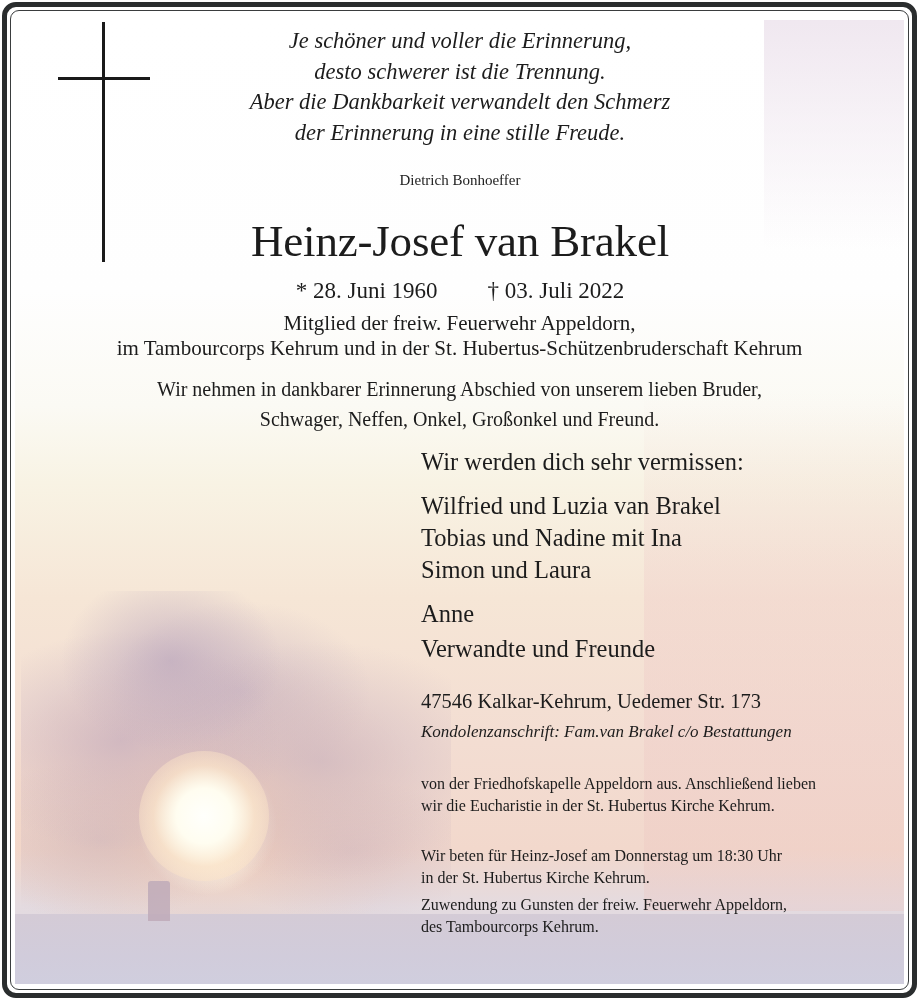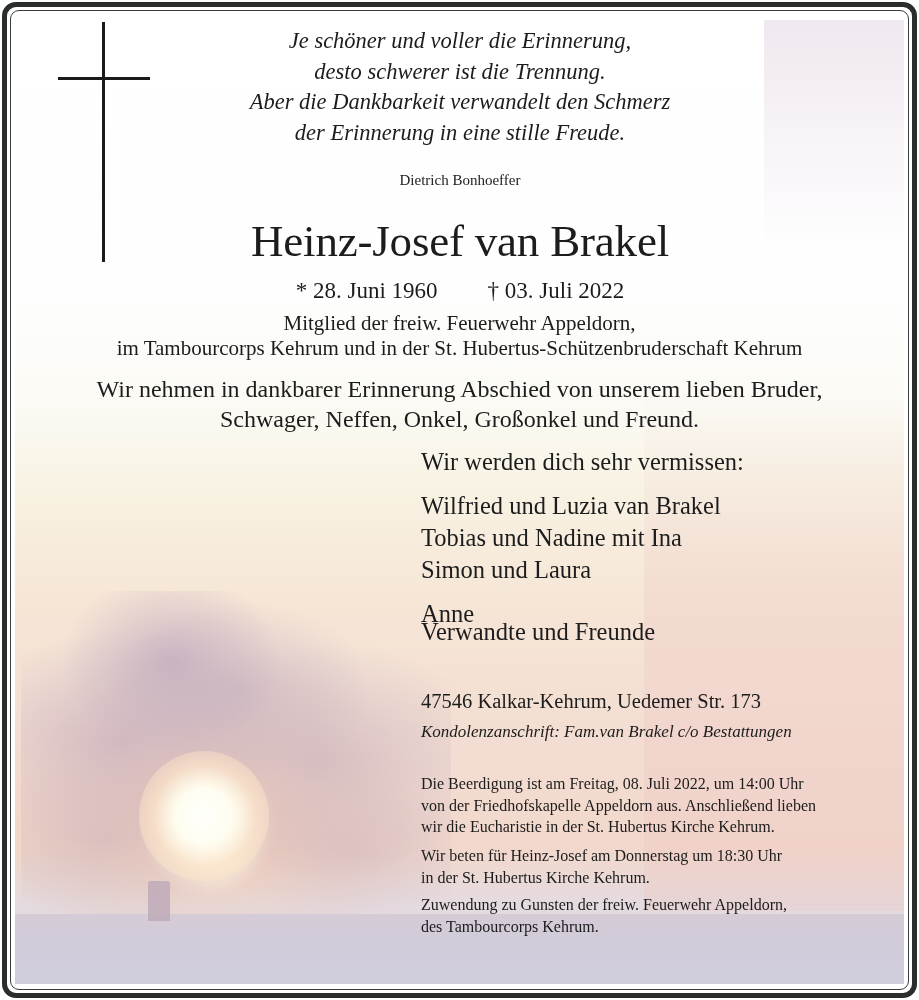--- a/index.html
+++ b/index.html
@@ -63,29 +63,29 @@
   .center { position: absolute; left: 0; width: 919px; text-align: center; }
 
   .quote { top: 26px; font-style: italic; font-size: 22.5px; line-height: 30.5px; left: 130px; width: 660px; }
   .quote div { white-space: nowrap; }
   .author { top: 172px; font-size: 15px; left: 130px; width: 660px; }
   .name { top: 213px; font-size: 45px; line-height: 56px; left: 130px; width: 660px; letter-spacing: -0.2px; }
   .dates { top: 278px; font-size: 23px; left: 130px; width: 660px; }
   .dates .gap { display: inline-block; width: 50px; }
   .member { top: 311px; font-size: 21px; line-height: 25px; }
   .member div { white-space: nowrap; }
-  .farewell { top: 374px; font-size: 24px; line-height: 30px; }
+  .farewell { top: 374px; font-size: 20px; line-height: 30px; }
   .farewell div { white-space: nowrap; }
 
   .right-col { position: absolute; left: 421px; }
   .miss { top: 448px; font-size: 24.5px; }
   .family { top: 490px; font-size: 24.5px; line-height: 32px; }
   .family div { white-space: nowrap; }
   .anne { top: 600px; font-size: 24.5px; }
-  .relatives { top: 618px; font-size: 24.5px; }
+  .relatives { top: 635px; font-size: 24.5px; }
   .address { top: 690px; font-size: 20.5px; }
   .condolence { top: 720px; font-size: 17px; line-height: 23px; font-style: italic; }
   .small { font-size: 16px; line-height: 21.5px; }
   .small div { white-space: nowrap; }
   .funeral { top: 773px; }
   .prayer { top: 845px; }
   .donation { top: 894px; }
 </style>
 </head>
 <body>
@@ -140,21 +140,20 @@
   <div class="right-col anne">Anne</div>
   <div class="right-col relatives">Verwandte und Freunde</div>
 
   <div class="right-col address">47546 Kalkar-Kehrum, Uedemer Str. 173</div>
 
   <div class="right-col condolence">
     <div>Kondolenzanschrift: Fam.van Brakel c/o Bestattungen</div>
   </div>
 
   <div class="right-col small funeral">
-    <div>Die Beerdigung ist am Freitag, 08. Juli 2022, um 14:00 Uhr</div>
     <div>von der Friedhofskapelle Appeldorn aus. Anschließend lieben</div>
     <div>wir die Eucharistie in der St. Hubertus Kirche Kehrum.</div>
   </div>
 
   <div class="right-col small prayer">
     <div>Wir beten für Heinz-Josef am Donnerstag um 18:30 Uhr</div>
     <div>in der St. Hubertus Kirche Kehrum.</div>
   </div>
 
   <div class="right-col small donation">

